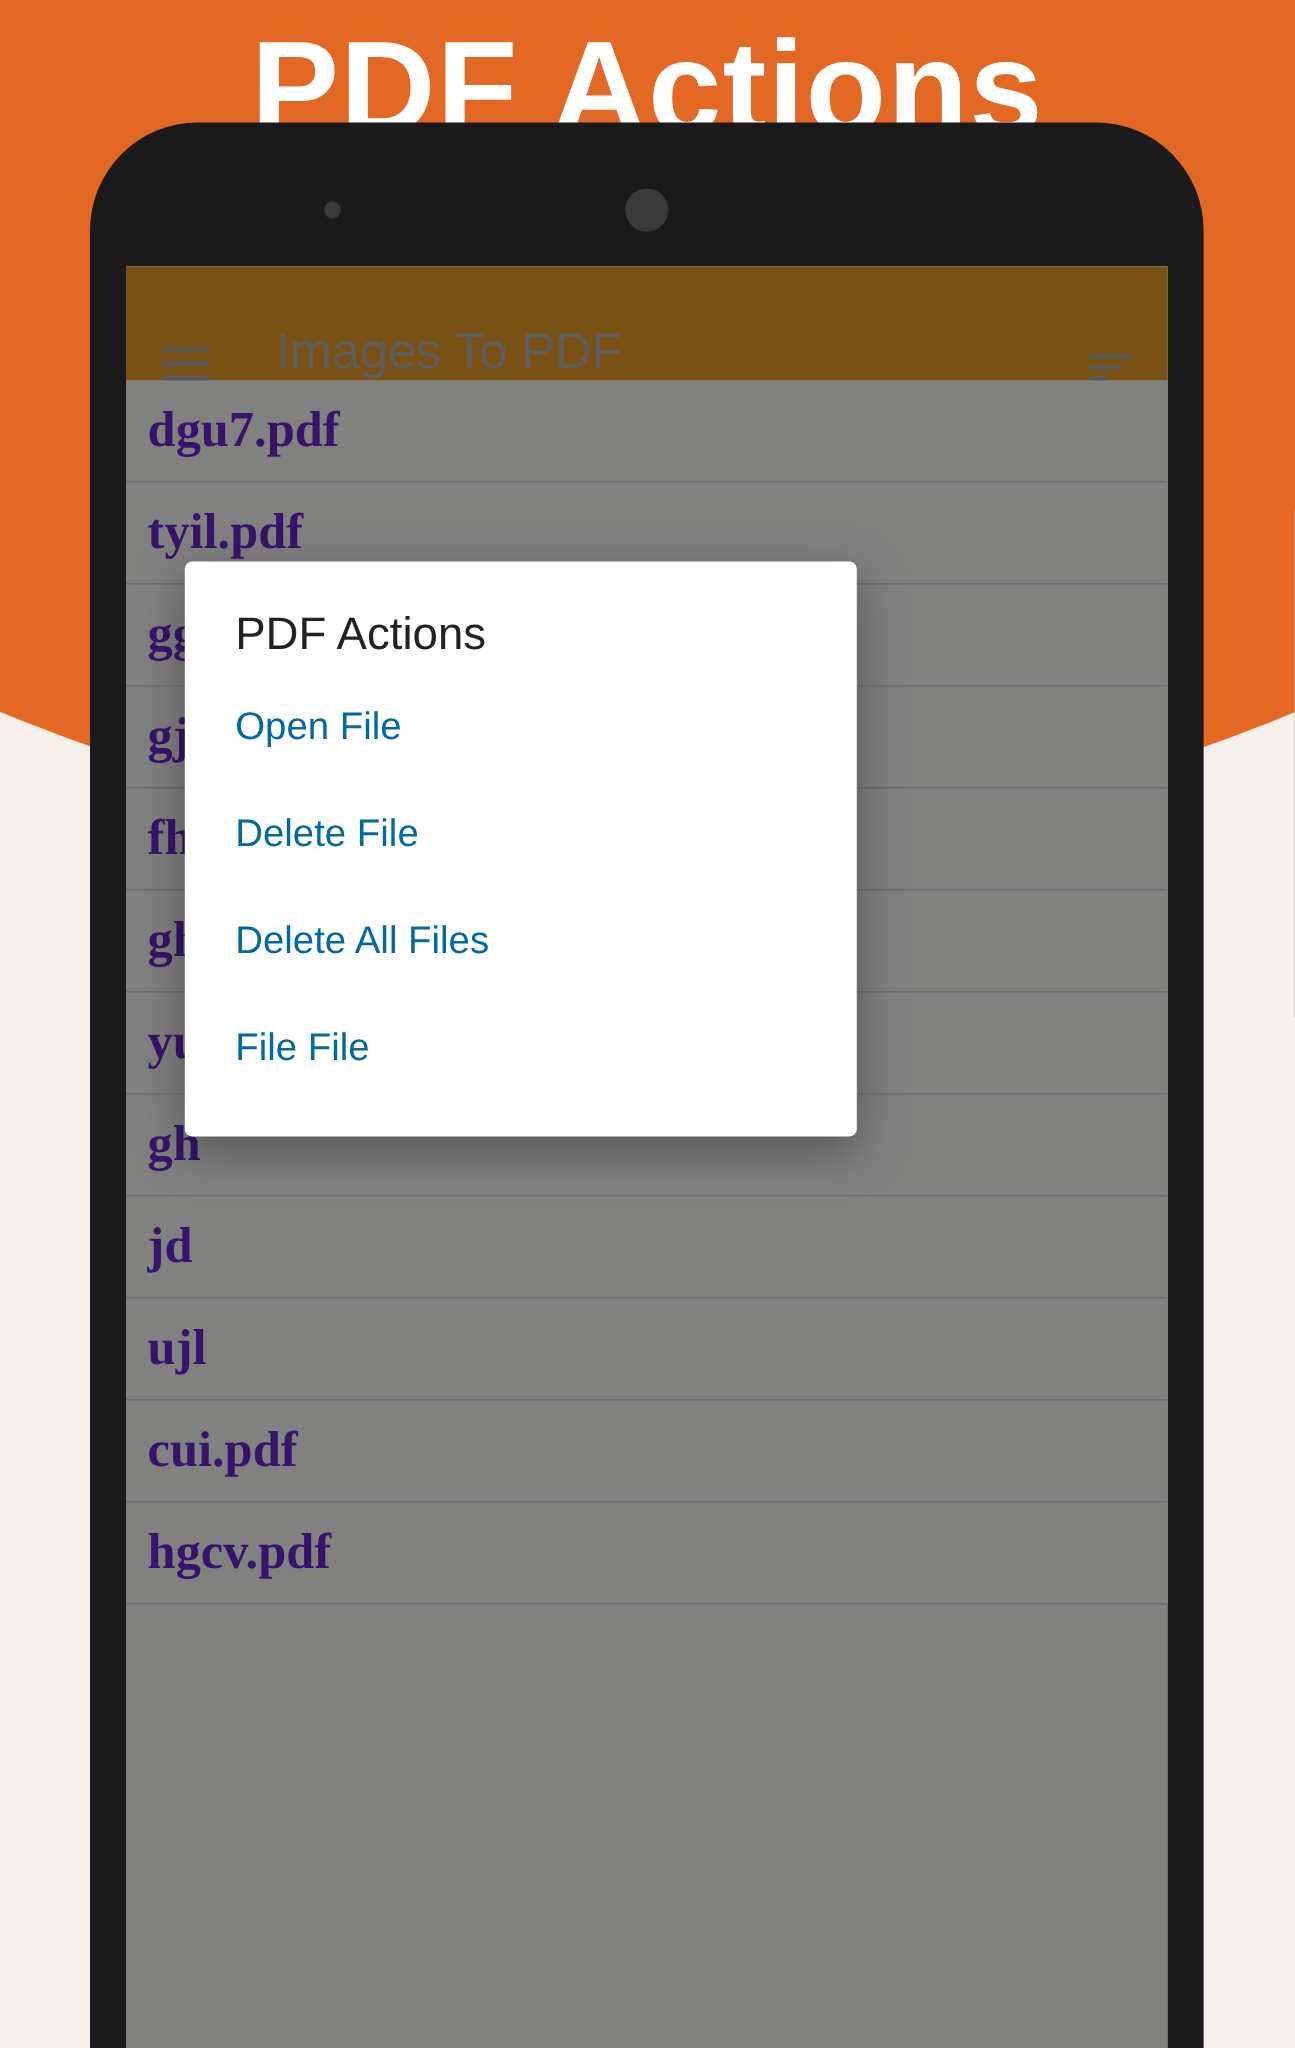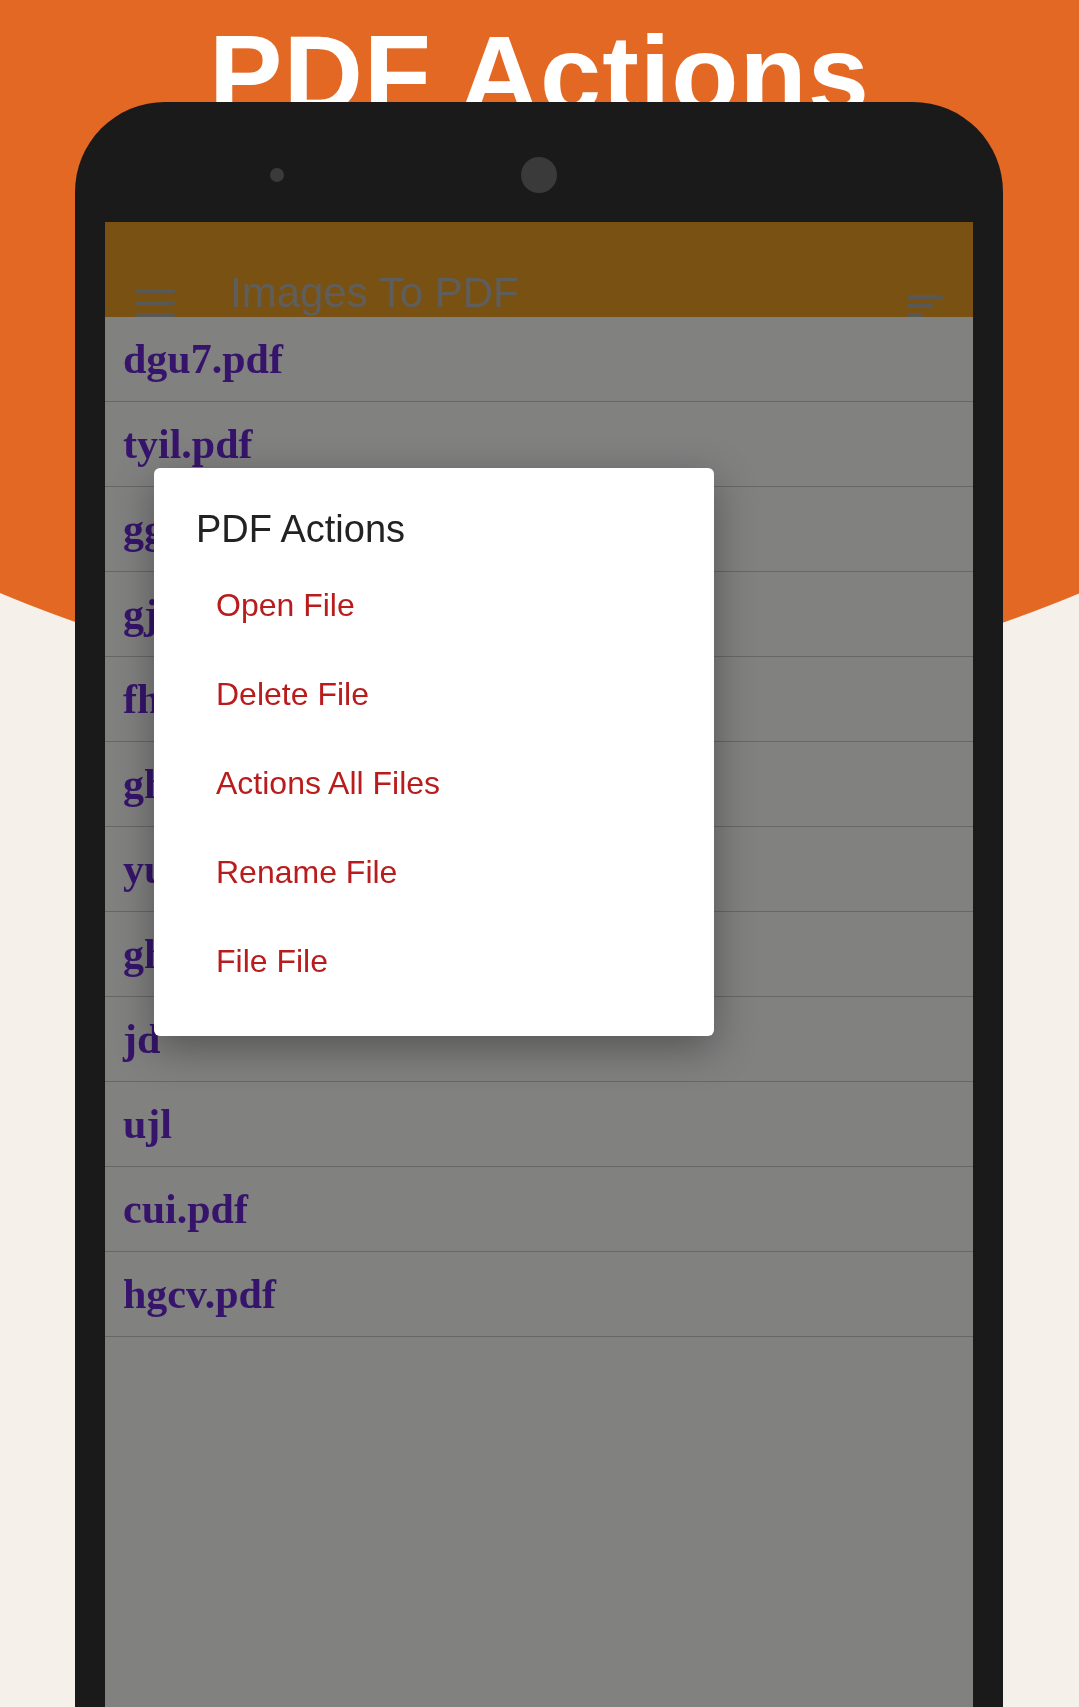--- a/index.html
+++ b/index.html
@@ -47,21 +47,21 @@
               font-family:"Comic Sans MS","Segoe Script",cursive; font-size:42px;
               color:#4c1d95; border-bottom:1px solid #8f8f8e; font-weight:600;}
 
   
   .scrim { position:absolute; inset:0; background:rgba(0,0,0,0.28); }
 
   
   .dialog { position:absolute; top:468px; left:154px; width:560px; background:#fff;
             border-radius:6px; box-shadow:0 12px 40px rgba(0,0,0,0.35); padding:40px 0 30px 0; }
   .dialog-title { font-size:38px; font-weight:500; color:#222; padding:0 42px 10px 42px; }
-  .dialog-item { font-size:32px; color:#b91c1c; padding:26px 42px; cursor:pointer;margin-left:20px; }
+  .dialog-item { font-size:32px; color:#0369a1; padding:26px 42px; cursor:pointer; }
 </style>
 </head>
 <body>
 
 <div class="arc"></div>
 <div class="hero-title">PDF Actions</div>
 
 <div class="phone">
   <div class="phone-inner">
     <div class="sensor"></div>
@@ -100,16 +100,15 @@
 
       <div class="scrim"></div>
     </div>
   </div>
 </div>
 
 <div class="dialog">
   <div class="dialog-title">PDF Actions</div>
   <div class="dialog-item">Open File</div>
   <div class="dialog-item">Delete File</div>
-  <div class="dialog-item">Actions All Files</div>
-  <div class="dialog-item">Rename File</div>
+  <div class="dialog-item">Delete All Files</div>
   <div class="dialog-item">File File</div>
 </div>
 
 </body></html>

